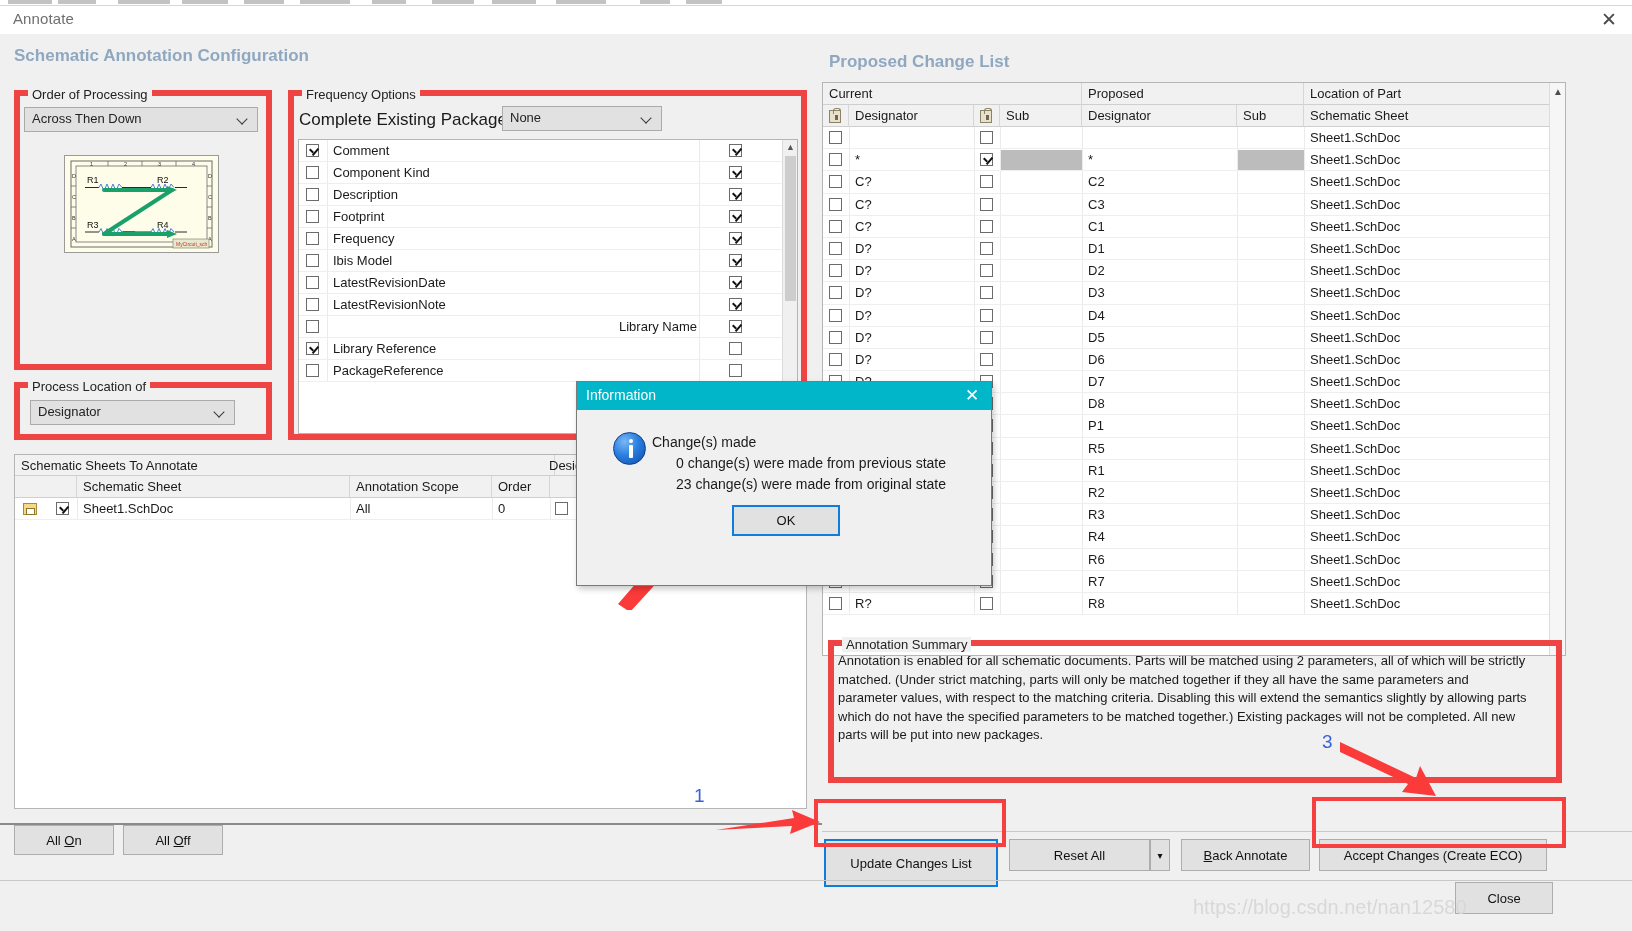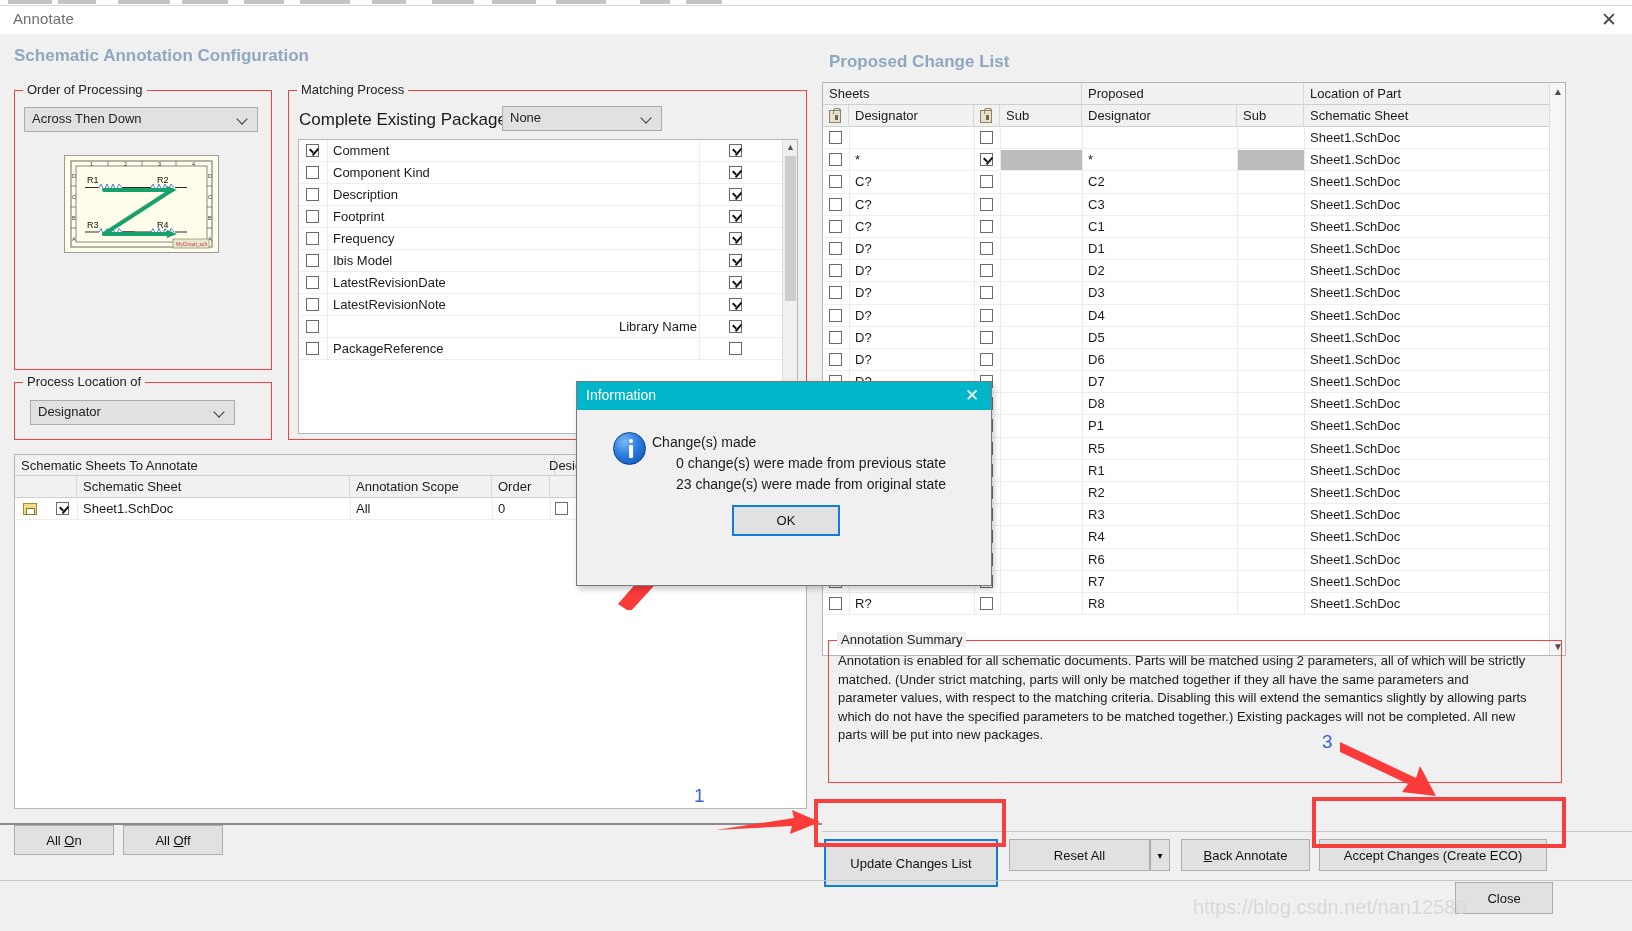--- a/index.html
+++ b/index.html
@@ -49,21 +49,21 @@
   .h-left {
     position: absolute; left: 14px; top: 12px;
     font-size: 17px; color: #8fa8c0; font-weight: bold;
   }
   .h-right {
     position: absolute; left: 829px; top: 18px;
     font-size: 17px; color: #8fa8c0; font-weight: bold;
   }
 
   
-  .group { position: absolute; border: 1px solid #ef4444; }
+  .group { position: absolute; border: 6px solid #ef4444; }
   .group > .legend {
     position: absolute; top: -9px; left: 8px; background: #f0f0f0;
     padding: 0 4px; font-size: 13px; color: #222;
   }
 
   
   .combo {
     position: absolute; background: #e1e1e1; border: 1px solid #ababab;
     height: 24px; font-size: 13px; color: #222; cursor: pointer;
   }
@@ -323,21 +323,21 @@
 
     <div class="group" style="left:14px; top:348px; width:258px; height:58px;">
       <div class="legend">Process Location of</div>
     </div>
     <div class="combo" style="left:30px; top:366px; width:205px; height:25px;">
       <span class="val">Designator</span>
       <span class="arrow"></span>
     </div>
 
     <div class="group" style="left:288px; top:56px; width:519px; height:350px;">
-      <div class="legend">Matching Process</div>
+      <div class="legend">Frequency Options</div>
     </div>
     <div style="position:absolute; left:299px; top:76px; font-size:17px;">Complete Existing Packages</div>
     <div class="combo" style="left:502px; top:72px; width:160px; height:25px;">
       <span class="val">None</span>
       <span class="arrow"></span>
     </div>
 
     <div class="gridbox" style="left:298px; top:105px; width:500px; height:295px;">
       <div id="mo-rows" style="position:relative;">
           <div class="grow" style="height: 22px;">
@@ -395,20 +395,27 @@
             <span class="gcell" style="left:28px; width:370px;">LatestRevisionNote</span>
             <div class="vline" style="left:400px"></div>
             <span class="cbx on" style="left:430px; top:4px;"></span>
           </div>
           <div class="grow" style="height: 22px; text-align: right;">
             <span class="cbx" style="left:7px; top:4px;"></span>
             <div class="vline" style="left:28px"></div>
             <span class="gcell" style="left:28px; width:370px;">Library Name</span>
             <div class="vline" style="left:400px"></div>
             <span class="cbx on" style="left:430px; top:4px;"></span>
+          </div>
+          <div class="grow" style="height: 22px;">
+            <span class="cbx on" style="left:7px; top:4px;"></span>
+            <div class="vline" style="left:28px"></div>
+            <span class="gcell" style="left:28px; width:370px;">Library Reference</span>
+            <div class="vline" style="left:400px"></div>
+            <span class="cbx" style="left:430px; top:4px;"></span>
           </div>
           <div class="grow" style="height: 22px;">
             <span class="cbx" style="left:7px; top:4px;"></span>
             <div class="vline" style="left:28px"></div>
             <span class="gcell" style="left:28px; width:370px;">PackageReference</span>
             <div class="vline" style="left:400px"></div>
             <span class="cbx" style="left:430px; top:4px;"></span>
           </div>
         </div>
       <div class="mo-scroll">
@@ -451,21 +458,21 @@
 
     <div class="btn" style="left:14px; top:791px; width:100px; height:30px;">
       <span>All <span class="u">O</span>n</span>
     </div>
     <div class="btn" style="left:123px; top:791px; width:100px; height:30px;">
       <span>All <span class="u">O</span>ff</span>
     </div>
 
     <div class="gridbox" style="left:822px; top:48px; width:744px; height:574px;">
       <div class="ghead">
-        <div class="gh-cell" style="left:0; width:259px;">Sheets</div>
+        <div class="gh-cell" style="left:0; width:259px;">Current</div>
         <div class="gh-cell" style="left:259px; width:222px;">Proposed</div>
         <div class="gh-cell" style="left:481px; width:247px; border-right:none;">Location of Part</div>
       </div>
       <div class="ghead">
         <div class="gh-cell" style="left:0; width:26px;">
           <span class="lockico" style="left:6px; top:5px;"></span>
         </div>
         <div class="gh-cell" style="left:26px; width:125px;">Designator</div>
         <div class="gh-cell" style="left:151px; width:26px;">
           <span class="lockico" style="left:6px; top:5px;"></span>

